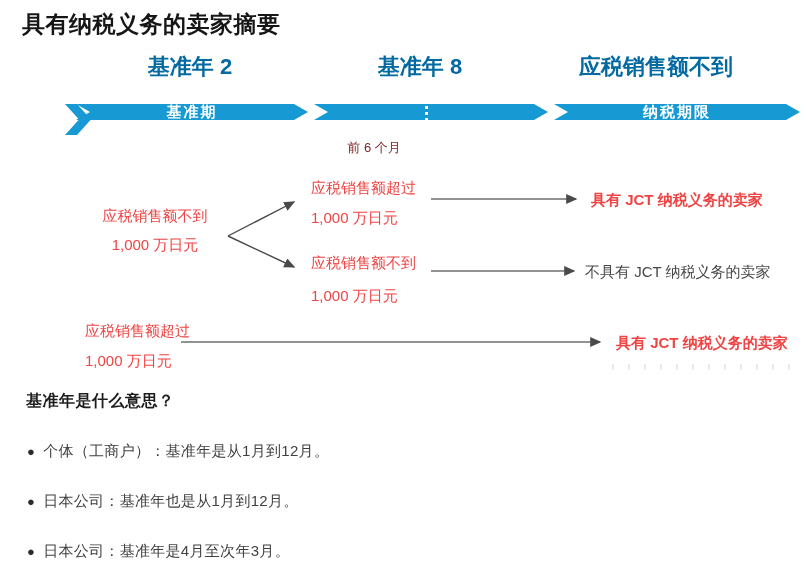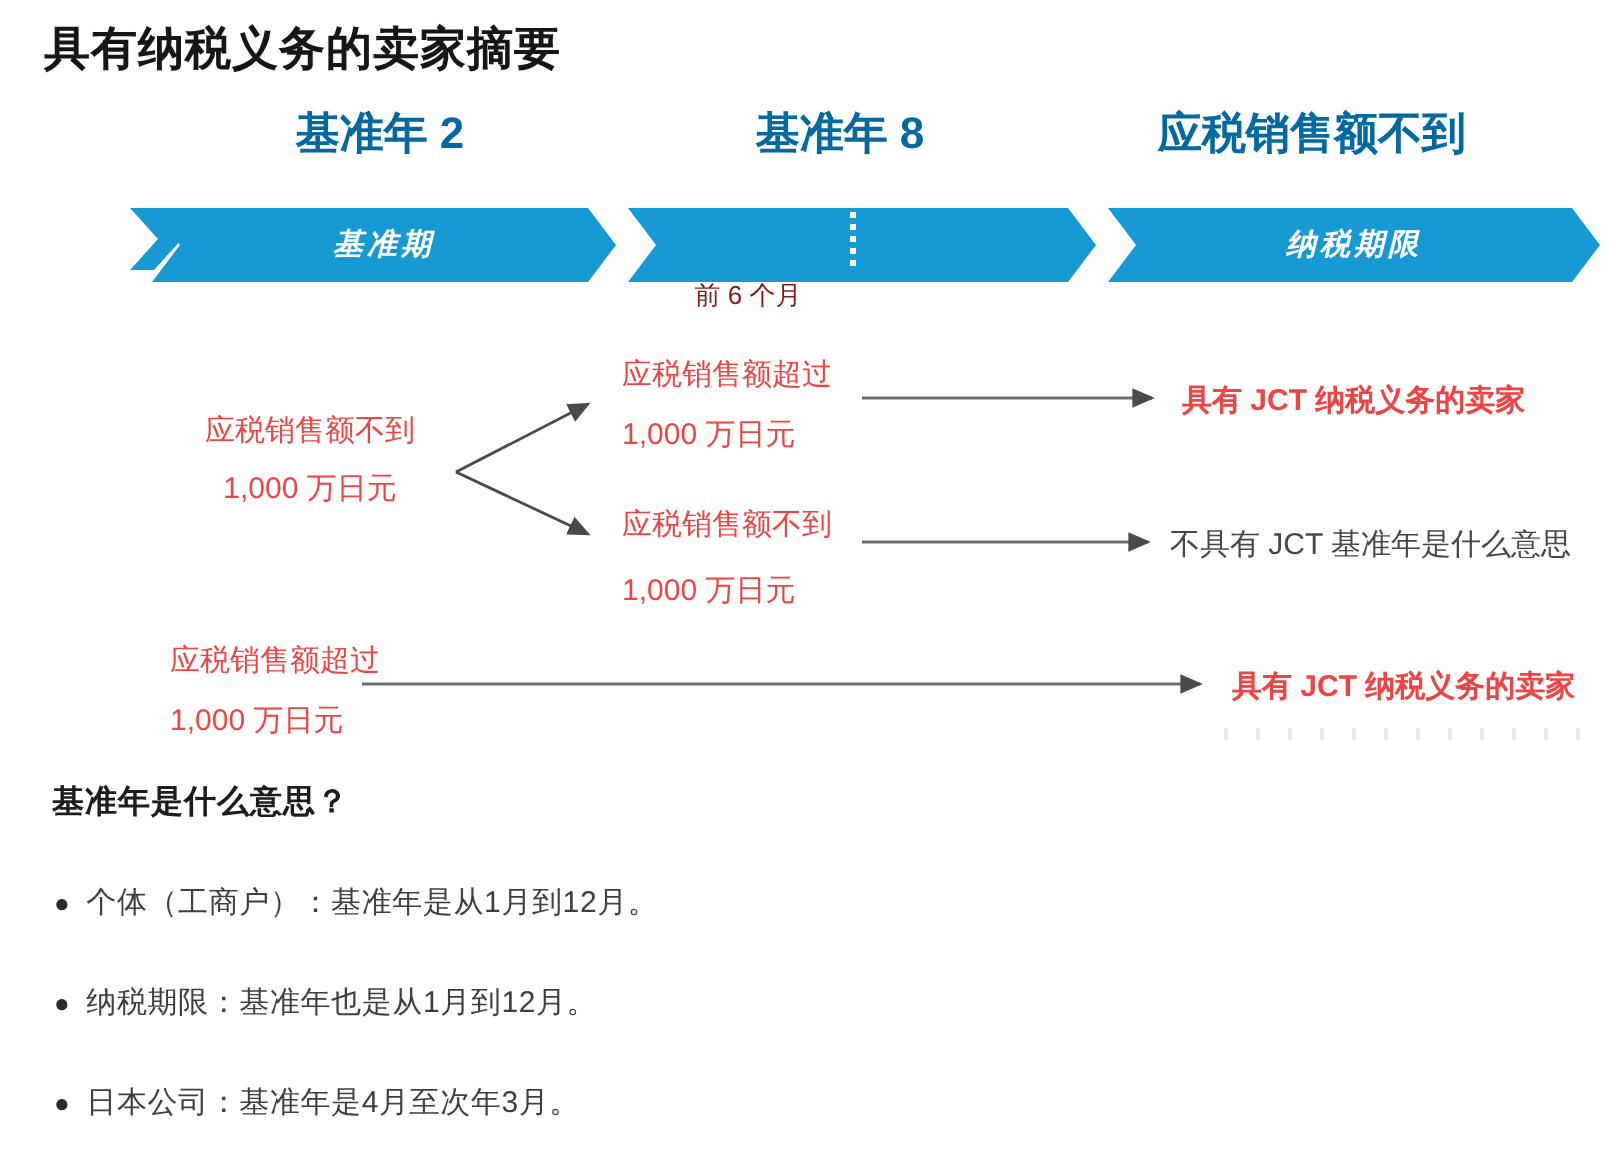--- a/index.html
+++ b/index.html
@@ -31,25 +31,25 @@
   .tl-header.h2c { left: 420px; }
   .tl-header.h3c { left: 656px; }
 
   
   .chev-frag {
     left: 65px; top: 104px; width: 26px; height: 31px;
     background: var(--accent, #1799d4);
     clip-path: polygon(0 0, 12px 0, 100% 50%, 12px 100%, 0 100%, 14px 50%);
   }
   .banner {
-    top: 104px; height: 37px;
+    top: 104px; height: 16px;
     background: var(--accent, #1799d4);
     clip-path: polygon(0 0, calc(100% - 14px) 0, 100% 50%, calc(100% - 14px) 100%, 0 100%, 14px 50%);
     display: flex; align-items: center; justify-content: center;
-    color: #ffffff; font-size: 15px; font-weight: bold; letter-spacing: 2px; font-style: italic;
+    color: #ffffff; font-size: 15px; font-weight: bold; letter-spacing: 2px;
   }
   .banner.b1 { left: 76px;  width: 232px; }
   .banner.b2 { left: 314px; width: 234px; }
   .banner.b3 { left: 554px; width: 246px; }
   .dotted-divider {
     left: 425px; top: 106px; height: 27px; width: 0;
     border-left: 3px dotted #ffffff;
   }
   .tl-sublabel {
     left: 374px; top: 139px; transform: translateX(-50%);
@@ -136,26 +136,26 @@
 <div class="abs flow-node node-c">
   <span class="ln">应税销售额不到</span>
   <span class="ln">1,000 万日元</span>
 </div>
 <div class="abs flow-node node-d">
   <span class="ln">应税销售额超过</span>
   <span class="ln">1,000 万日元</span>
 </div>
 
 <div class="abs flow-result bold res-1">具有 JCT 纳税义务的卖家</div>
-<div class="abs flow-result plain res-2">不具有 JCT 基准年是什么意思</div>
+<div class="abs flow-result plain res-2">不具有 JCT 纳税义务的卖家</div>
 <div class="abs flow-result bold res-3">具有 JCT 纳税义务的卖家</div>
 <div class="abs faint-watermark"></div>
 
 <div class="abs qa-heading">基准年是什么意思？</div>
 <div class="abs qa-bullet qa-b1">
   <span class="dot">●</span><span>个体（工商户）：基准年是从1月到12月。</span>
 </div>
 <div class="abs qa-bullet qa-b2">
-  <span class="dot">●</span><span>纳税期限：基准年也是从1月到12月。</span>
+  <span class="dot">●</span><span>日本公司：基准年也是从1月到12月。</span>
 </div>
 <div class="abs qa-bullet qa-b3">
   <span class="dot">●</span><span>日本公司：基准年是4月至次年3月。</span>
 </div>
 
 </body></html>

